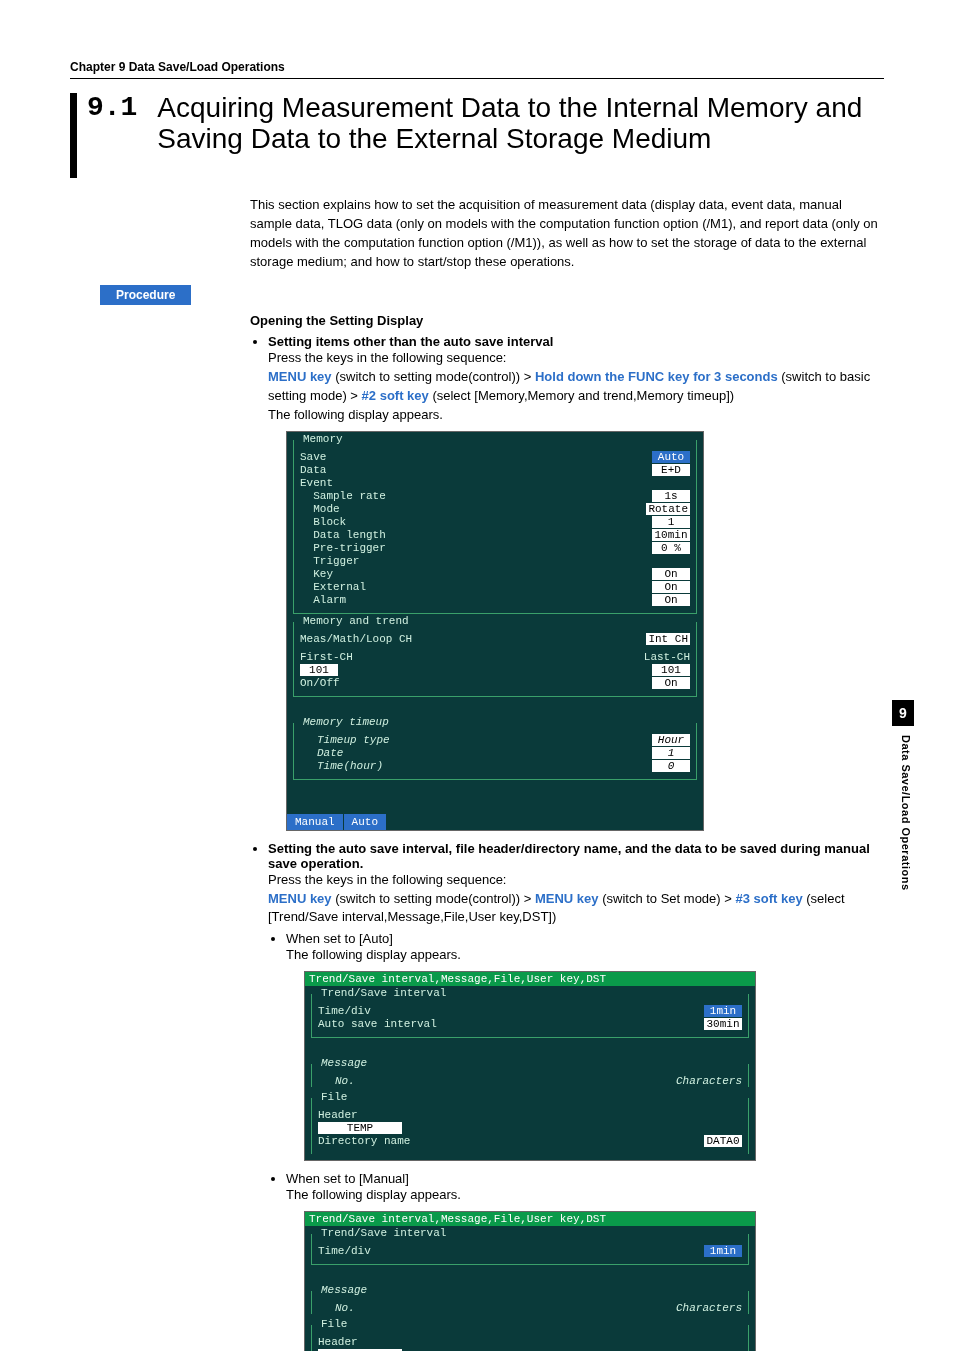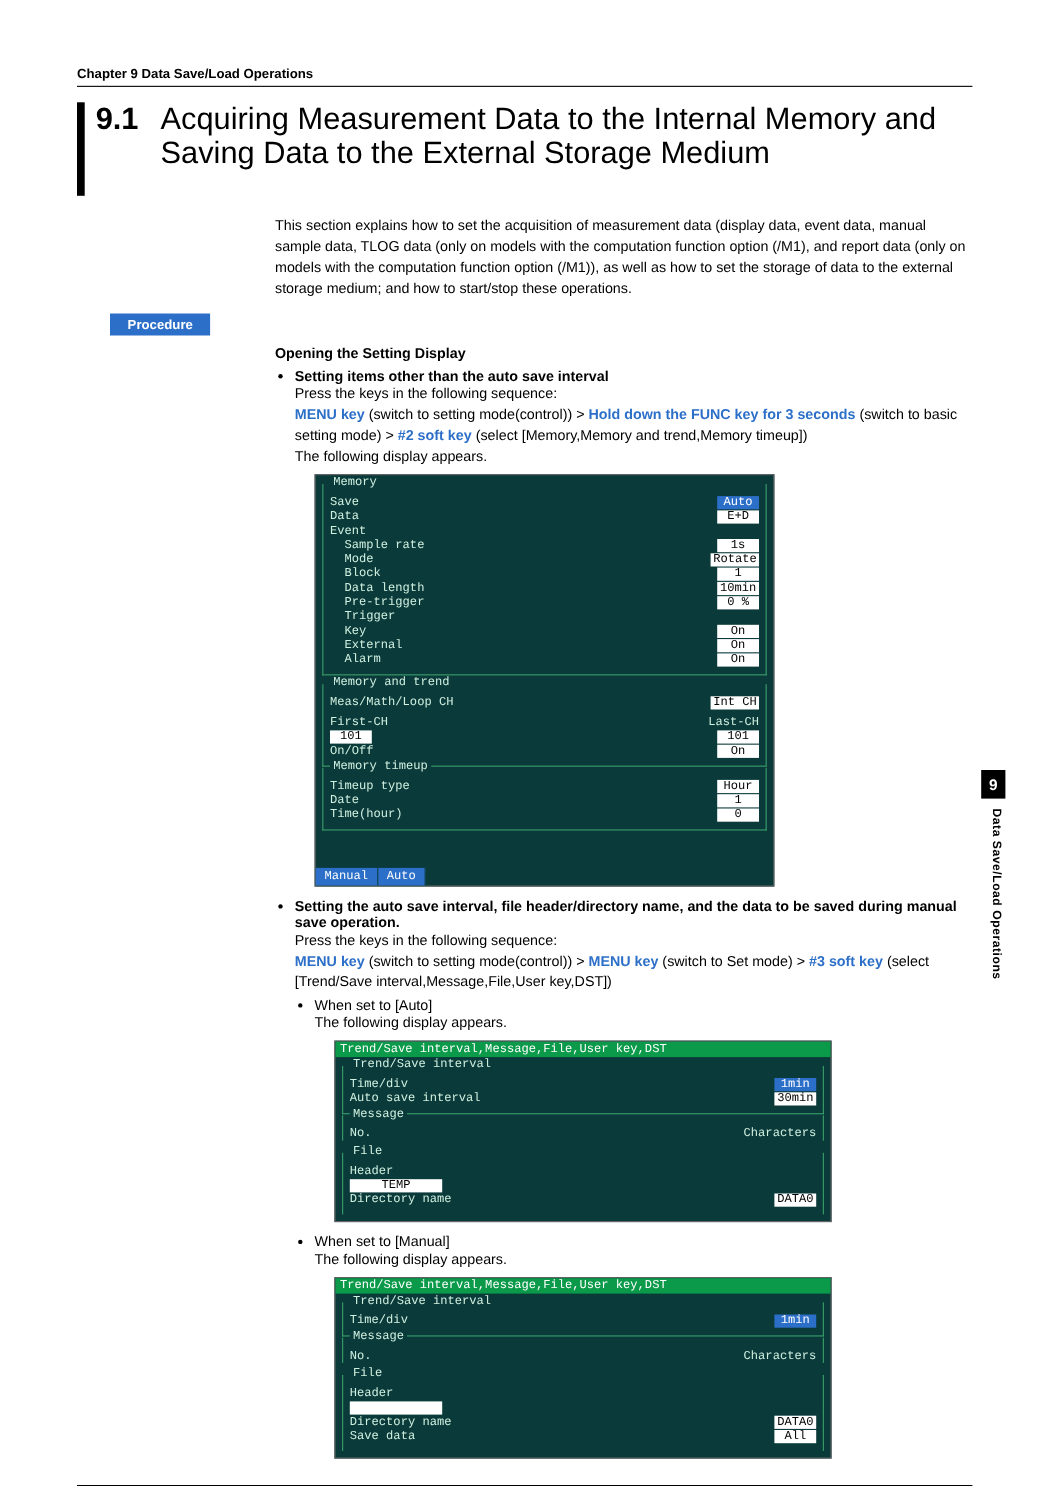--- a/index.html
+++ b/index.html
@@ -14,21 +14,21 @@
   }
   .chapter-hdr {
     font-size: 12px;
     font-weight: bold;
     border-bottom: 1px solid #000;
     padding-bottom: 4px;
     margin-bottom: 14px;
   }
   .title-row { display: flex; align-items: flex-start; }
   .title-block { width: 12px; height: 85px; background: #000; margin-right: 10px; }
-  .sec-num { font-size: 28px; font-weight: bold; margin-right: 20px; line-height: 1.1; }
+  .sec-num { font-size: 28px; font-weight: bold; margin-right: 20px; line-height: 1.1; font-family: Liberation Mono, monospace; }
   .sec-title { font-size: 28px; font-weight: normal; line-height: 1.1; }
   .intro { margin-left: 180px; margin-top: 18px; line-height: 1.45; }
   .proc-badge {
     background: #2c6fc8; color: #fff; font-size: 12px; font-weight: bold;
     padding: 3px 16px; display: inline-block; margin-top: 14px; margin-left: 30px;
   }
   .body-content { margin-left: 180px; }
   .sub-hdr { font-weight: bold; margin-top: 8px; margin-bottom: 6px; }
   ul.bul { list-style: disc; padding-left: 18px; margin: 4px 0; }
   ul.bul > li { margin-bottom: 4px; }
@@ -47,21 +47,21 @@
     background: #0a3a3a;
   }
   .scr-title { background: #0a9a4a; color: #fff; padding: 1px 4px; font-size: 11px; }
   .scr-body { display: flex; padding: 8px 6px 6px 6px; gap: 8px; color: #d0f0e0; flex-direction: column; }
   .panel { border: 1px solid #3aa06a; border-top: none; position: relative; flex: 1; padding: 10px 6px 6px 6px; }
   .panel-legend { position: absolute; top: -7px; left: 6px; background: #0a3a3a; padding: 0 3px; font-size: 11px; }
   .row { display: flex; justify-content: space-between; margin: 1px 0; }
   .row .lab { white-space: pre; }
   .row .val { background: #fff; color: #000; padding: 0 2px; min-width: 34px; text-align: center; }
   .val.sel { background: #2c6fc8; color: #fff; }
-  .mini { margin-top: 1px; border: 1px solid #3aa06a; border-top: none; position: relative; padding: 10px 6px 6px 6px; }
+  .mini { margin-top: 26px; border: 1px solid #3aa06a; border-top: none; position: relative; padding: 10px 6px 6px 23px; font-style: italic; }
   .btnbar { display: flex; padding: 0; }
   .btn { background: #2c6fc8; color: #fff; padding: 2px 8px; border-right: 1px solid #0a3a3a; font-size: 11px; }
 
   .side-tab {
     position: absolute; right: 40px; top: 700px;
     background: #000; color: #fff; width: 22px; height: 26px;
     display: flex; align-items: center; justify-content: center;
     font-size: 14px; font-weight: bold;
   }
   .side-label {

